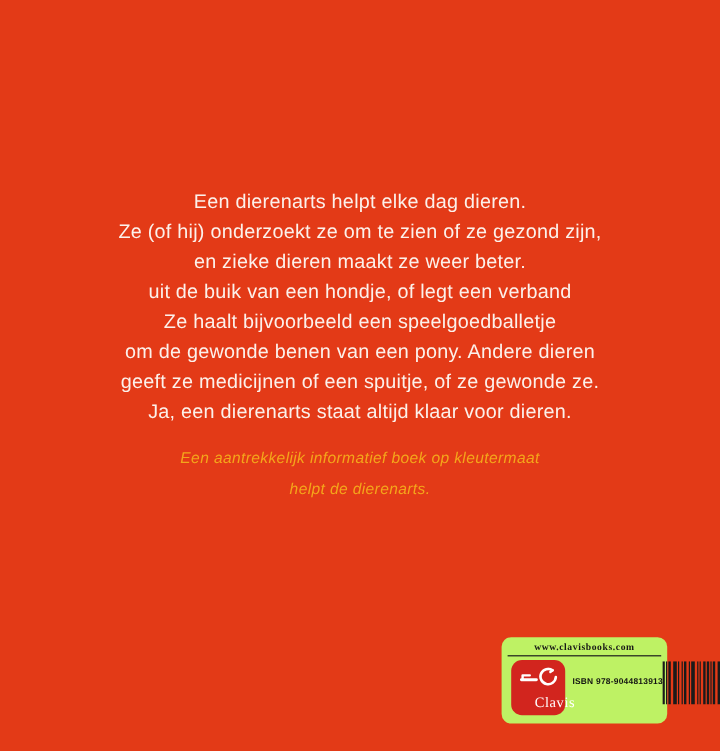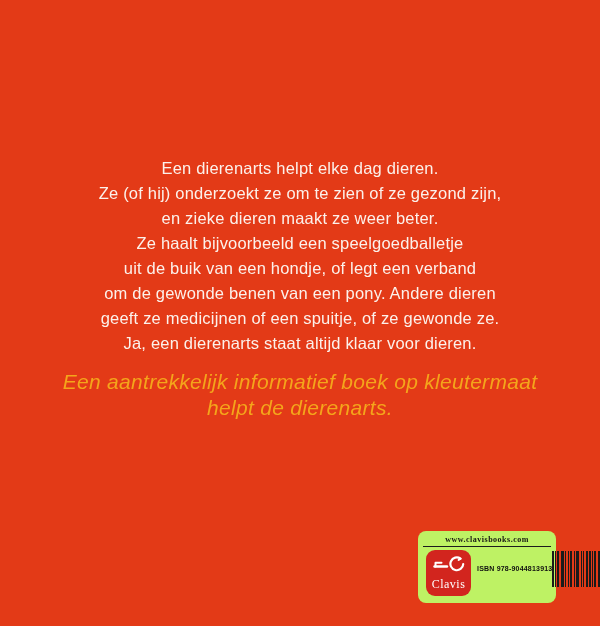--- a/index.html
+++ b/index.html
@@ -31,21 +31,21 @@
     line-height: 25px;
     letter-spacing: 0.2px;
   }
   .tagline {
     margin-top: 13px;
   }
   .tagline-line {
     display: block;
     color: #F4A51B;
     font-style: italic;
-    font-size: 21px;
+    font-size: 13px;
     line-height: 26px;
     letter-spacing: 0.3px;
   }
 
   
   .sticker {
     position: absolute;
     left: 418px;
     top: 531px;
     width: 138px;
@@ -87,20 +87,21 @@
     justify-content: center;
     gap: 1px;
     flex: none;
   }
   .clavis-name {
     font-family: "Liberation Serif", serif;
     font-size: 12px;
     color: #ffffff;
     letter-spacing: 0.5px;
     line-height: 12px;
+    padding-left: 28px;
   }
   .barcode-block {
     flex: 1;
     display: flex;
     flex-direction: row;
     align-items: center;
   }
   .isbn-label {
     font-size: 7px;
     font-weight: bold;
@@ -127,22 +128,22 @@
     white-space: nowrap;
   }
 </style>
 </head>
 <body>
 
 <div class="text-block">
   <span class="blurb-line">Een dierenarts helpt elke dag dieren.</span>
   <span class="blurb-line">Ze (of hij) onderzoekt ze om te zien of ze gezond zijn,</span>
   <span class="blurb-line">en zieke dieren maakt ze weer beter.</span>
+  <span class="blurb-line">uit de buik van een hondje, of legt een verband</span>
   <span class="blurb-line">Ze haalt bijvoorbeeld een speelgoedballetje</span>
-  <span class="blurb-line">uit de buik van een hondje, of legt een verband</span>
   <span class="blurb-line">om de gewonde benen van een pony. Andere dieren</span>
   <span class="blurb-line">geeft ze medicijnen of een spuitje, of ze gewonde ze.</span>
   <span class="blurb-line">Ja, een dierenarts staat altijd klaar voor dieren.</span>
 
   <div class="tagline">
     <span class="tagline-line">Een aantrekkelijk informatief boek op kleutermaat</span>
     <span class="tagline-line">helpt de dierenarts.</span>
   </div>
 </div>
 

